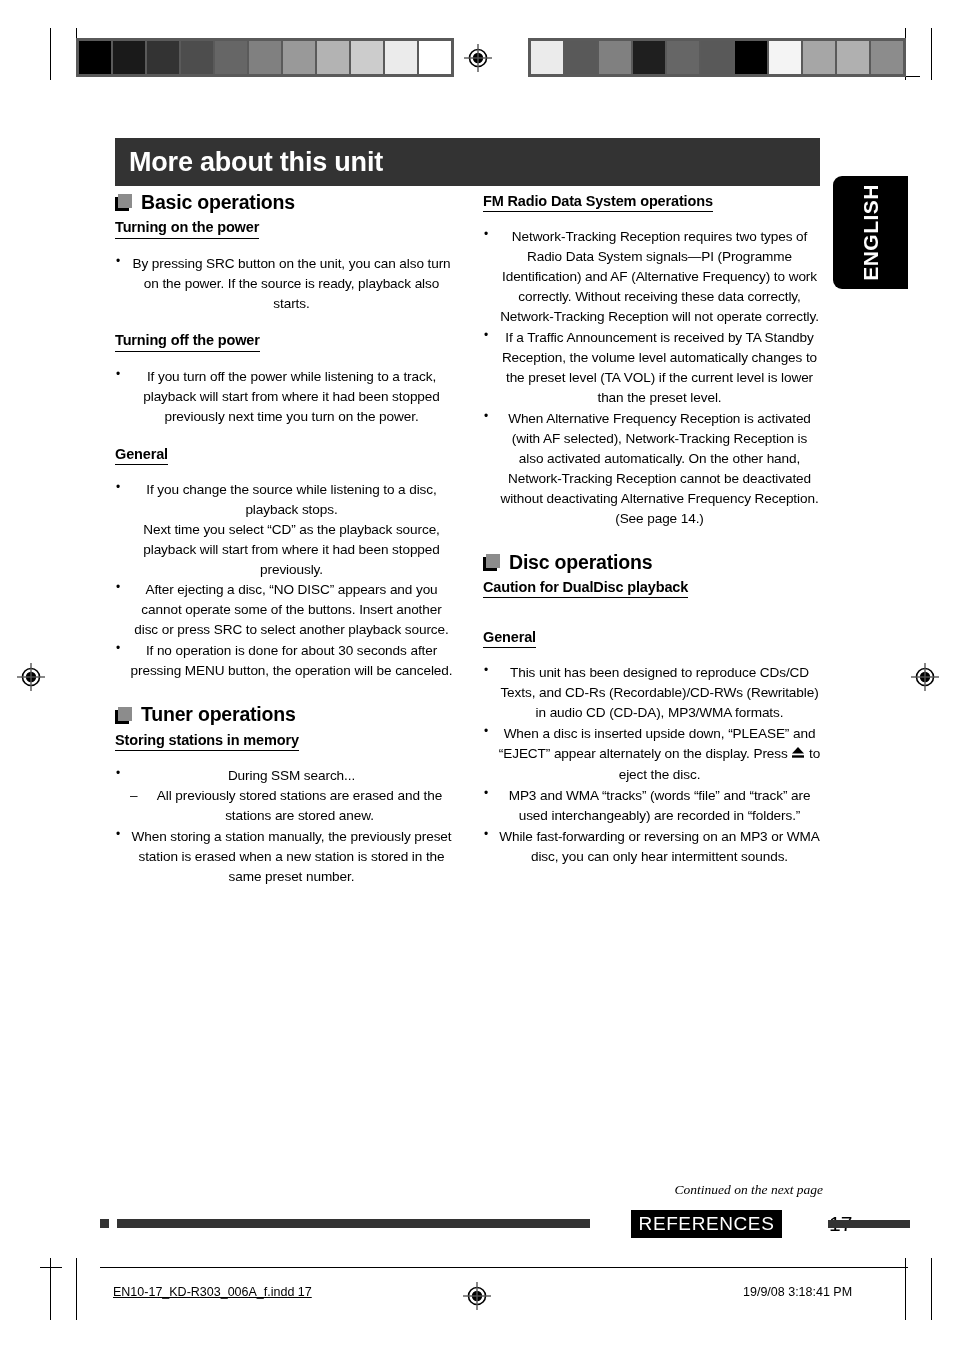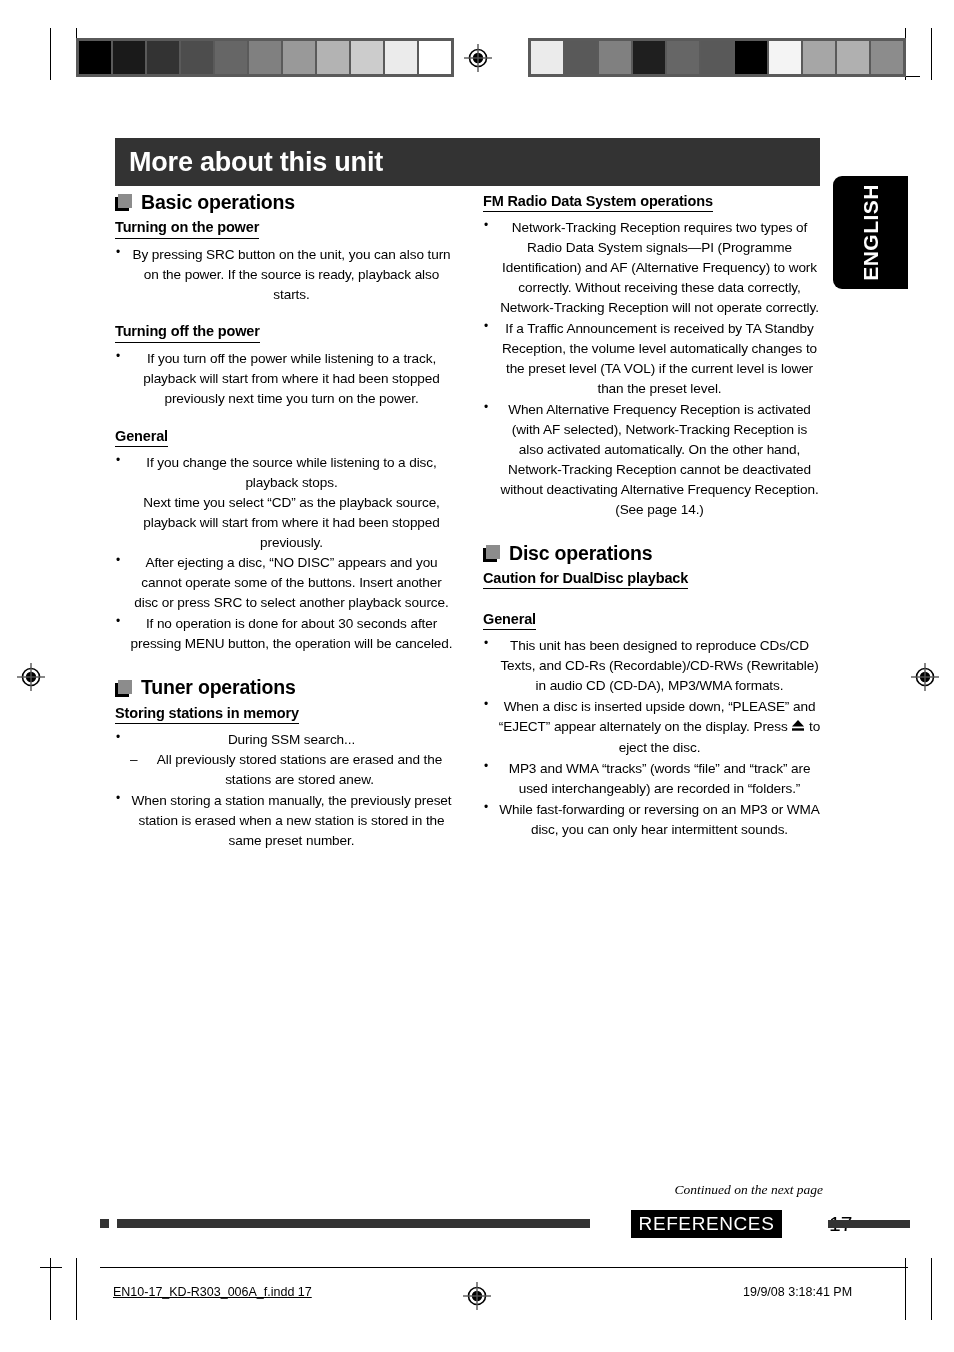--- a/index.html
+++ b/index.html
@@ -58,21 +58,21 @@
   .sq-icon .shadow{position:absolute;left:0;top:3px;width:14px;height:14px;background:#000;}
   .sq-icon .face{position:absolute;left:3px;top:0;width:14px;height:14px;background:#8c8c8c;}
   .section-head .stitle{
     font-size:19.5px;font-weight:700;line-height:1.1;letter-spacing:-.2px;
   }
 
   
   .sub-head{
     font-size:14.5px;font-weight:700;line-height:1.25;
     border-bottom:1.6px solid #000;display:inline-block;
-    padding-bottom:1px;margin:0 0 3px 0;letter-spacing:-.15px;
+    padding-bottom:1px;margin:0 0 12px 0;letter-spacing:-.15px;
   }
   .sub-wrap{margin:0 0 3px 0;}
   .sub-wrap.gap{margin-top:18px;}
 
   
   ul.bul{list-style:none;margin:0 0 0 0;padding:0;}
   ul.bul > li{
     position:relative;padding-left:15px;margin:0 0 1px 0;
     font-size:13.6px;line-height:1.47;letter-spacing:-.1px;text-align:center;
   }

